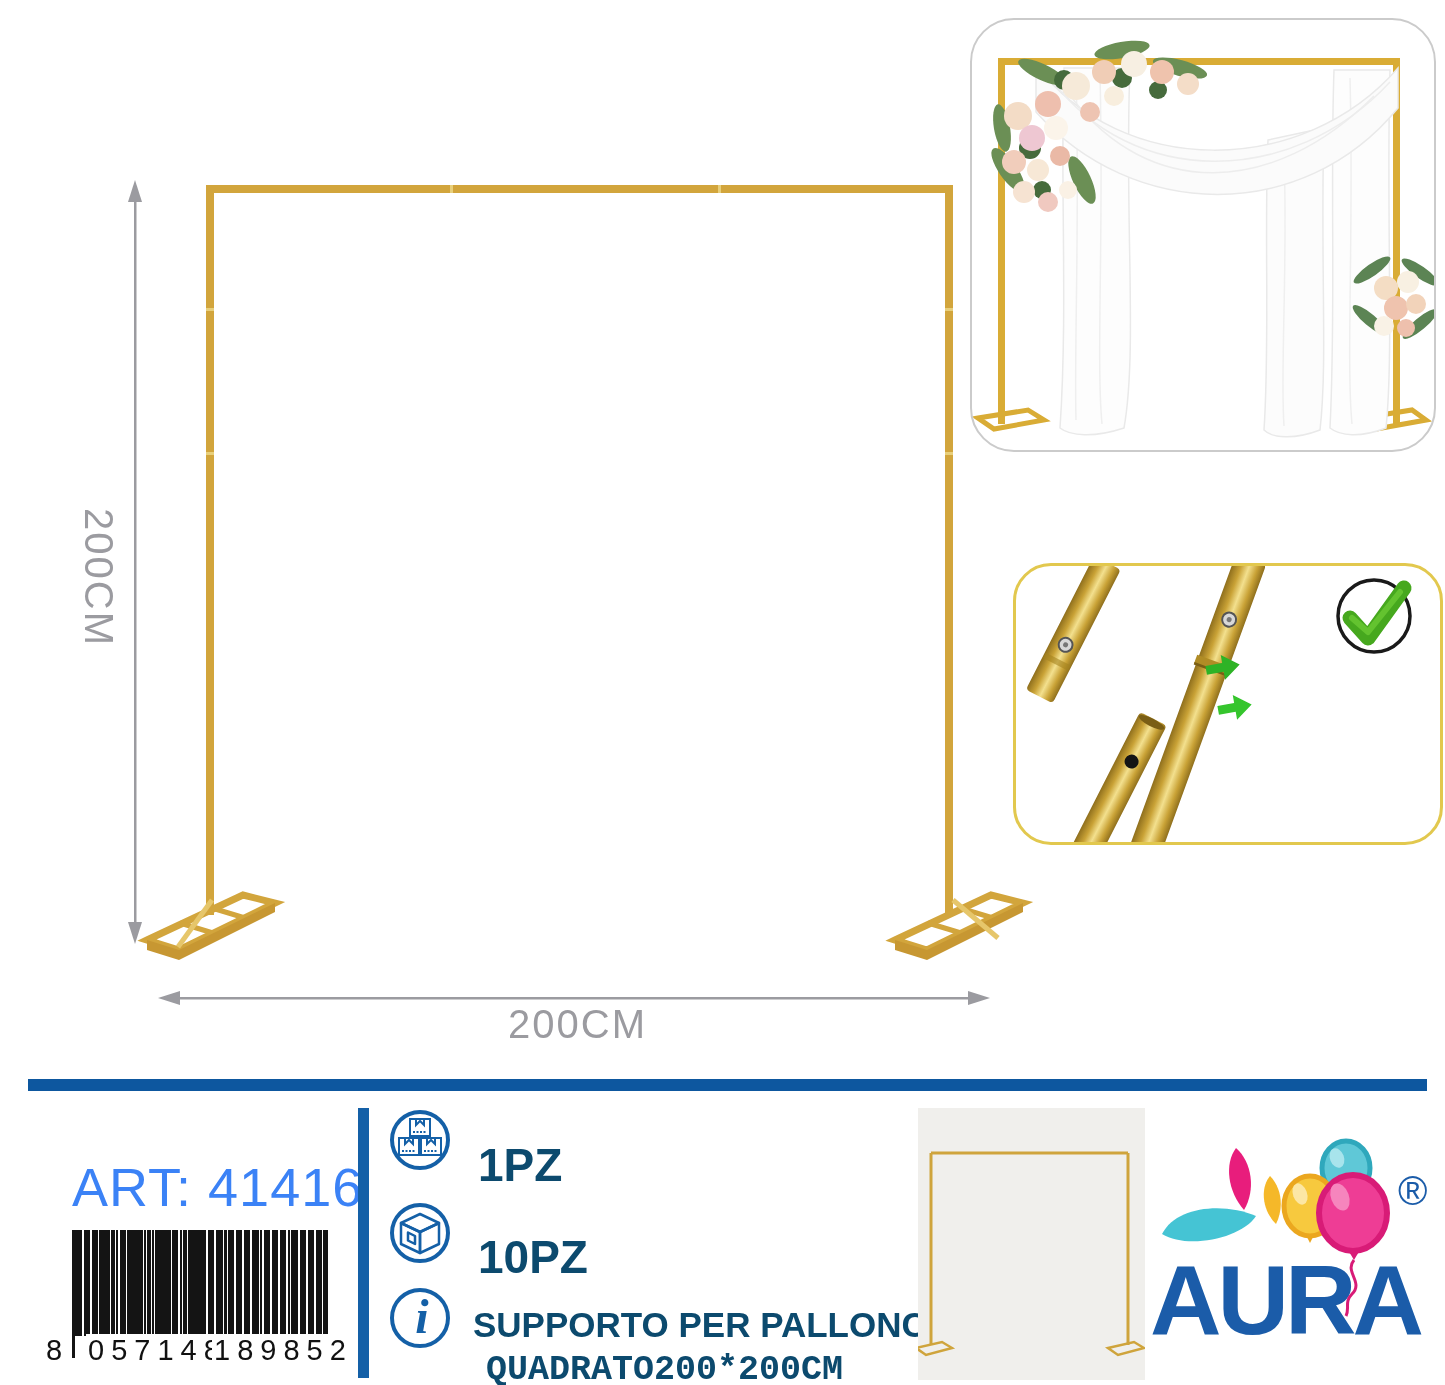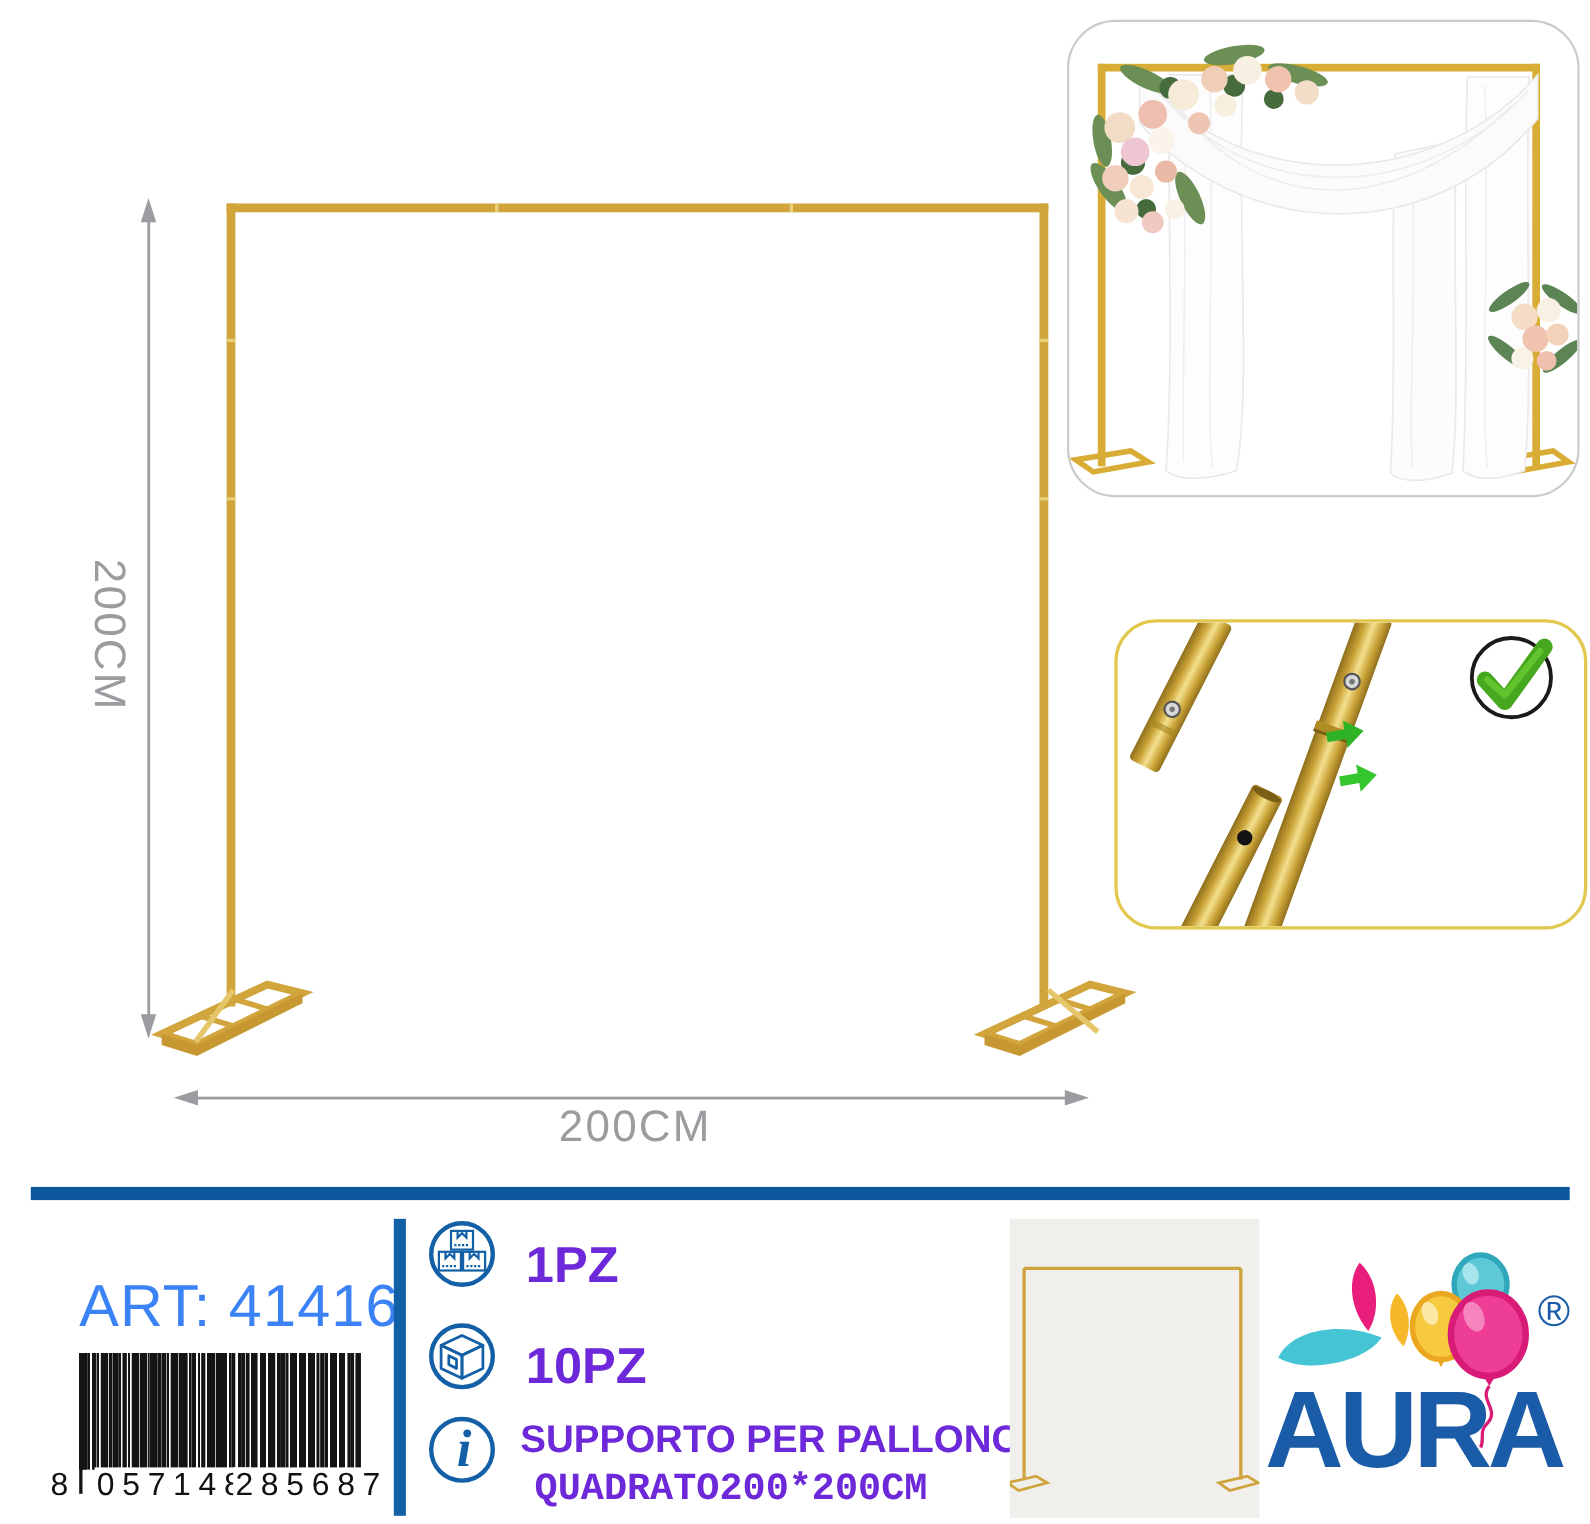--- a/index.html
+++ b/index.html
@@ -18,21 +18,21 @@
   .barcode{left:60px;top:1230px;width:270px;height:140px;}
   .bars{position:absolute;left:12px;top:0;width:256px;height:106px;background-color:#fff;
         background-image:
           repeating-linear-gradient(90deg,#141414 0 2px,transparent 2px 4px),
           repeating-linear-gradient(90deg,#141414 0 4px,transparent 4px 9px),
           repeating-linear-gradient(90deg,#141414 0 2px,transparent 2px 7px);
         background-position:0 0,3px 0,6px 0;}
   .guard{position:absolute;top:0;width:3px;height:128px;background:#141414;}
   .bc-digits{position:absolute;top:104px;left:0;width:270px;font-size:29px;color:#111;}
   .bc-digits span{position:absolute;background:#fff;padding:0 2px;}
-  .row-label{color:#6d28d9;font-weight:600;white-space:nowrap;}
+  .row-label{color:#0c4a6e;font-weight:600;white-space:nowrap;margin-top:16px;}
   .qty{font-size:46px;}
   .desc{font-size:35px;font-weight:600;}
   .thumb{left:918px;top:1108px;width:227px;height:272px;background:#f0efec;}
   .logo{left:1150px;top:1110px;width:295px;height:275px;}
   svg{display:block;}
 </style>
 </head>
 <body>
 
 <div class="page">
@@ -215,21 +215,21 @@
   </div>
 
   <div class="abs barcode">
     <div class="bars"></div>
     <div class="guard" style="left:12px;"></div>
     <div class="guard" style="left:138px;"></div>
     <div class="guard" style="left:265px;"></div>
     <div class="bc-digits">
       <span style="left:-16px;letter-spacing:0;">8</span>
       <span style="left:26px;letter-spacing:7px;">057148</span>
-      <span style="left:152px;letter-spacing:7px;">285687</span>
+      <span style="left:152px;letter-spacing:7px;">189852</span>
     </div>
   </div>
 
   <div class="abs blue-bar-v"></div>
 
   <svg class="abs" style="left:388px;top:1108px;" width="64" height="64" viewBox="0 0 64 64">
     <circle cx="32" cy="32" r="28" fill="none" stroke="#1460a7" stroke-width="4"></circle>
     <g fill="none" stroke="#1460a7" stroke-width="2">
       <rect x="22" y="11" width="20" height="17"></rect>
       <polyline points="28,11 28,17 32,13 36,17 36,11"></polyline>

